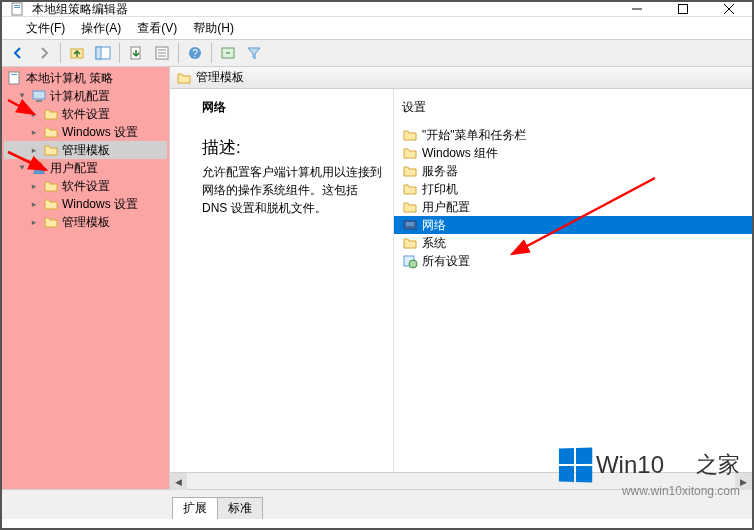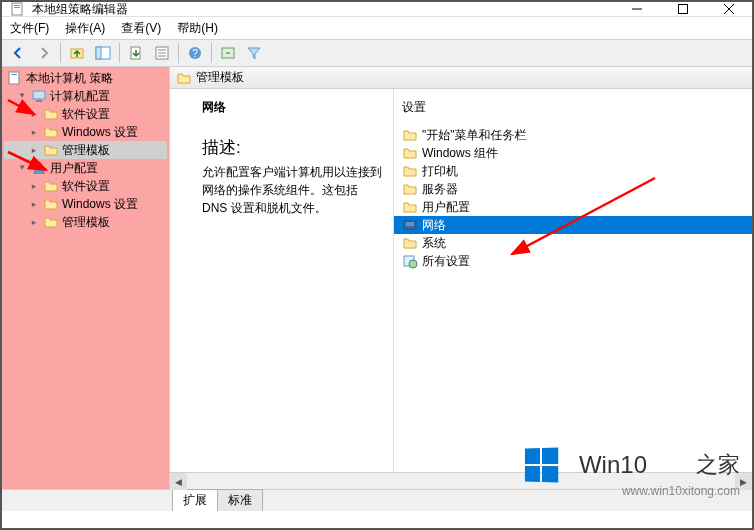--- a/index.html
+++ b/index.html
@@ -4,21 +4,21 @@
   <style>
     * { box-sizing: border-box; margin: 0; padding: 0; }
     body { font-family: "Microsoft YaHei", "Segoe UI", sans-serif; font-size: 12px; background: #fff; width: 754px; height: 530px; overflow: hidden; position: relative; border: 2px solid #555; }
     
     .titlebar { height: 15px; display: flex; align-items: center; padding: 0 8px; background: #fff; border-bottom: 1px solid #e0e0e0; }
     .titlebar-icon { width: 16px; height: 16px; margin-right: 6px; }
     .titlebar-text { flex: 1; font-size: 12px; }
     .win-controls { display: flex; margin-right: -8px; }
     .win-btn { width: 46px; height: 30px; display: flex; align-items: center; justify-content: center; }
     
-    .menubar { height: 22px; display: flex; align-items: center; padding: 0 0; background: #fff; }
+    .menubar { height: 22px; display: flex; align-items: center; padding: 0 16px; background: #fff; }
     .menu-item { padding: 2px 8px; font-size: 12px; }
     
     .toolbar { height: 28px; display: flex; align-items: center; padding: 2px 4px; background: #f0f0f0; border-top: 1px solid #d0d0d0; border-bottom: 1px solid #d0d0d0; gap: 2px; }
     .tool-btn { width: 24px; height: 24px; display: flex; align-items: center; justify-content: center; border: 1px solid transparent; }
     .tool-sep { width: 1px; height: 20px; background: #c0c0c0; margin: 0 2px; }
     
     .content { display: flex; height: calc(100% - 104px); }
     
     .tree-pane { width: 168px; border-right: 1px solid #d0d0d0; overflow: auto; padding: 2px; background: #fca5a5; }
     .tree-item { display: flex; align-items: center; height: 18px; padding-left: 0; white-space: nowrap; cursor: default; }
@@ -37,26 +37,26 @@
     .desc-title { font-weight: bold; margin-bottom: 20px; font-size: 12px; }
     .desc-label { margin-bottom: 4px; font-size: 17px; }
     .desc-text { font-size: 12px; line-height: 1.5; }
     
     .list-pane { flex: 1; padding: 4px 0; }
     .list-header { padding: 6px 8px; font-size: 12px; border-bottom: 4px solid transparent; }
     .list-item { display: flex; align-items: center; height: 18px; padding-left: 8px; gap: 4px; }
     .list-item.selected { background: #0078d7; color: #fff; }
     .list-icon { width: 16px; height: 16px; flex-shrink: 0; }
     
-    .tabs-row { height: 22px; display: flex; align-items: flex-end; padding-left: 170px; border-top: 1px solid #d0d0d0; background: #f0f0f0; }
+    .tabs-row { height: 30px; display: flex; align-items: flex-end; padding-left: 170px; border-top: 1px solid #d0d0d0; background: #f0f0f0; }
     .tab { padding: 2px 10px; font-size: 12px; border: 1px solid #b0b0b0; border-bottom: none; background: #fff; margin-right: -1px; }
     .tab.inactive { background: #e8e8e8; }
     
     .watermark { position: absolute; right: 12px; bottom: 30px; text-align: right; }
-    .watermark-logo { display: flex; align-items: center; justify-content: flex-end; gap: 21px; }
+    .watermark-logo { display: flex; align-items: center; justify-content: flex-end; gap: 4px; }
     .win-logo { display: inline-grid; grid-template-columns: 1fr 1fr; grid-template-rows: 1fr 1fr; gap: 2px; width: 34px; height: 34px; transform: perspective(100px) rotateY(-12deg); }
     .win-logo span { background: #0078d7; }
     .watermark-text { font-size: 24px; font-weight: 300; color: #333; }
     .watermark-sub { font-size: 22px; color: #333; margin-left: 28px; }
     .watermark-url { font-size: 12px; color: #888; margin-top: 2px; }
     
     .scrollbar-h { height: 17px; background: #f0f0f0; border-top: 1px solid #d0d0d0; position: relative; }
     .scroll-arrow { position: absolute; width: 17px; height: 17px; background: #e0e0e0; display: flex; align-items: center; justify-content: center; font-size: 9px; color: #555; }
     
     svg { display: block; }
@@ -283,29 +283,29 @@
                 </svg>
               </span>
               <span>Windows 组件</span>
             </div>
             <div class="list-item">
               <span class="list-icon">
                 <svg width="16" height="16">
                   <path d="M2 4 L6 4 L7 6 L14 6 L14 13 L2 13 Z" fill="#ffe9a8" stroke="#d4a838"></path>
                 </svg>
               </span>
+              <span>服务器</span>
+            </div>
+            <div class="list-item">
+              <span class="list-icon">
+                <svg width="16" height="16">
+                  <path d="M2 4 L6 4 L7 6 L14 6 L14 13 L2 13 Z" fill="#ffe9a8" stroke="#d4a838"></path>
+                </svg>
+              </span>
               <span>打印机</span>
-            </div>
-            <div class="list-item">
-              <span class="list-icon">
-                <svg width="16" height="16">
-                  <path d="M2 4 L6 4 L7 6 L14 6 L14 13 L2 13 Z" fill="#ffe9a8" stroke="#d4a838"></path>
-                </svg>
-              </span>
-              <span>服务器</span>
             </div>
             <div class="list-item">
               <span class="list-icon">
                 <svg width="16" height="16">
                   <path d="M2 4 L6 4 L7 6 L14 6 L14 13 L2 13 Z" fill="#ffe9a8" stroke="#d4a838"></path>
                 </svg>
               </span>
               <span>用户配置</span>
             </div>
             <div class="list-item selected">

